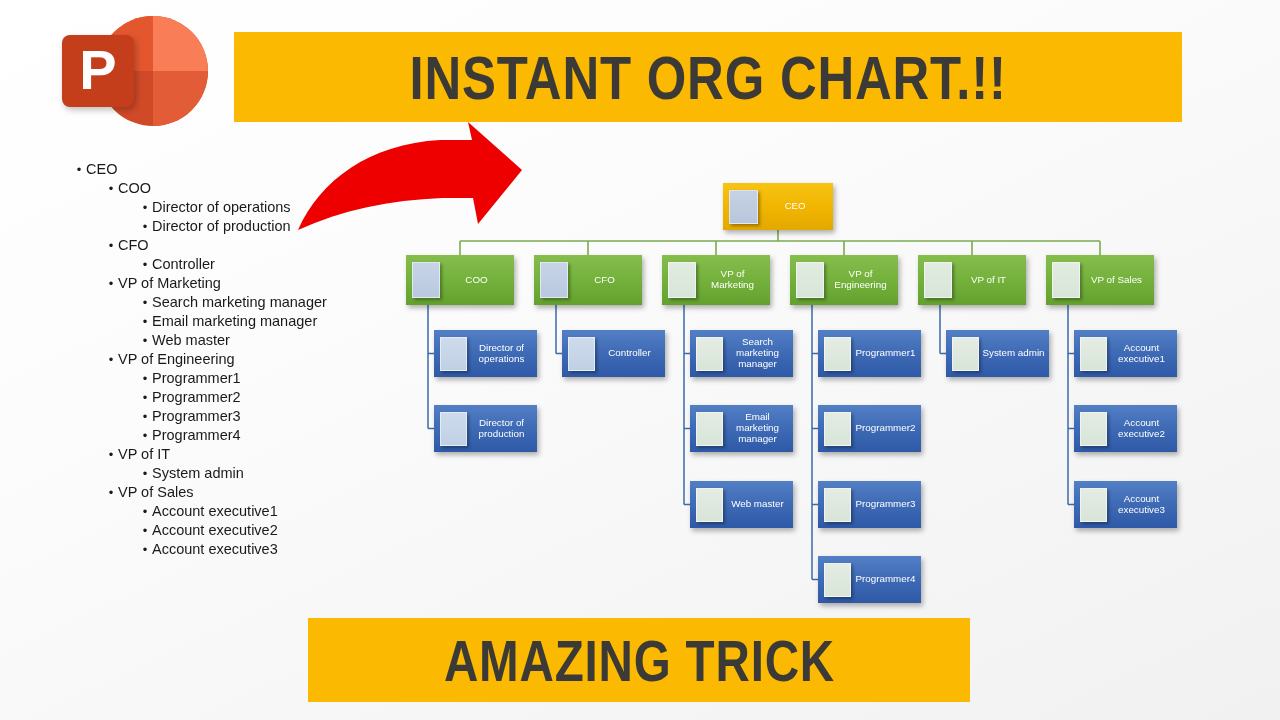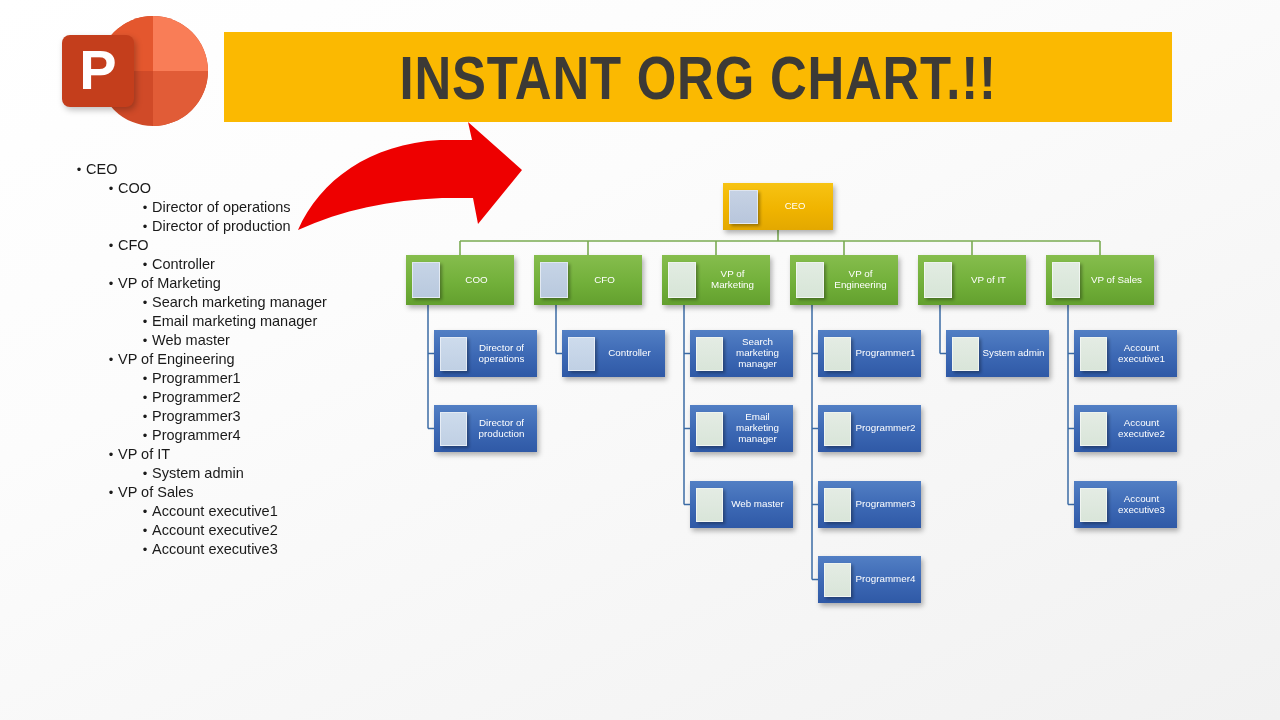--- a/index.html
+++ b/index.html
@@ -43,21 +43,21 @@
   }
   .banner span {
     color: #3c3a36;
     font-weight: bold;
     font-family: "Liberation Sans Narrow", "Liberation Sans", sans-serif;
     transform: scaleX(0.82);
     transform-origin: center;
     white-space: nowrap;
     letter-spacing: 1px;
   }
-  #banner-top { left: 224px; top: 32px; width: 948px; height: 90px; }
+  #banner-top { left: 234px; top: 32px; width: 948px; height: 90px; }
   #banner-top span { font-size: 62px; }
   #banner-bottom { left: 308px; top: 618px; width: 662px; height: 84px; }
   #banner-bottom span { font-size: 58px; }
 
   
   #outline {
     position: absolute; left: 66px; top: 160px;
     width: 300px;
     font-size: 14.5px;
     color: #1a1a1a;
@@ -323,14 +323,17 @@
       <div class="node n-blue" style="left: 1074px; top: 405px; width: 103px; height: 47px;">
         <div class="ph" style="left: 6px; top: 7px; width: 27px; height: 34px;"></div>
         <div class="lbl" style="left: 36px; top: 0px; width: 63px; height: 47px; display: flex; align-items: center; justify-content: center; font-size: 9.8px;">Account executive2</div>
       </div>
       <div class="node n-blue" style="left: 1074px; top: 481px; width: 103px; height: 47px;">
         <div class="ph" style="left: 6px; top: 7px; width: 27px; height: 34px;"></div>
         <div class="lbl" style="left: 36px; top: 0px; width: 63px; height: 47px; display: flex; align-items: center; justify-content: center; font-size: 9.8px;">Account executive3</div>
       </div>
     </div>
 
+  <div class="banner" id="banner-bottom">
+    <span>AMAZING TRICK</span>
+  </div>
 
 </div>
 
 </body></html>

